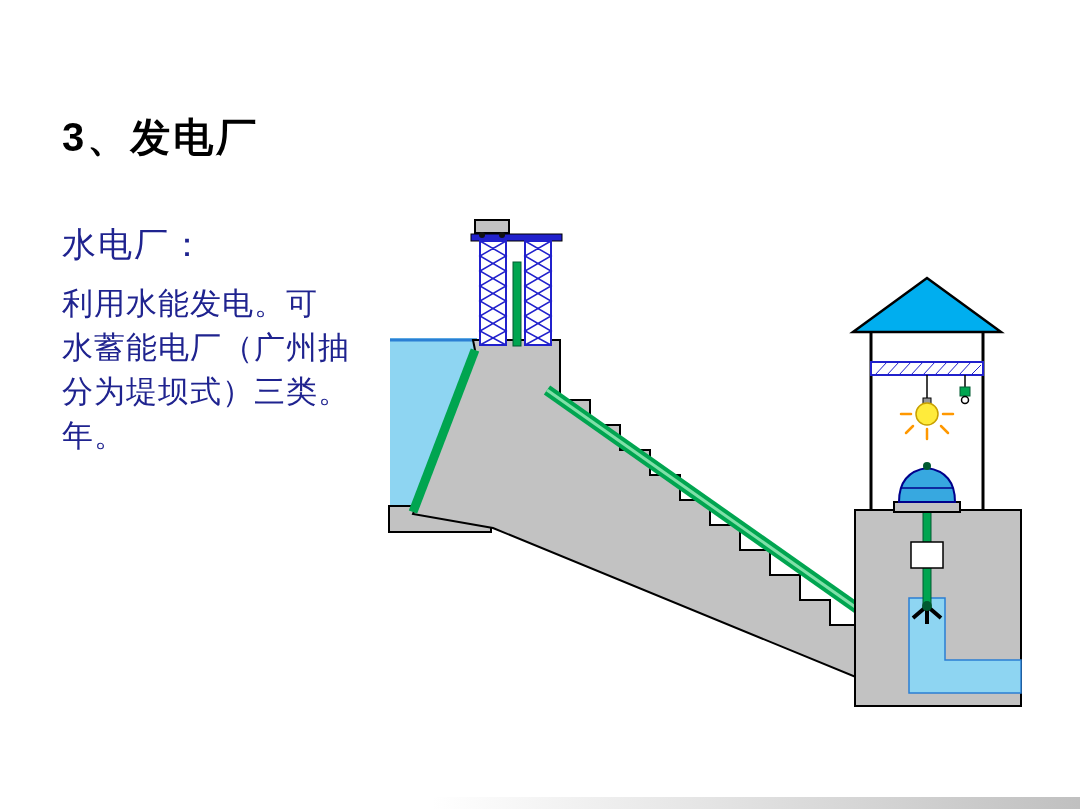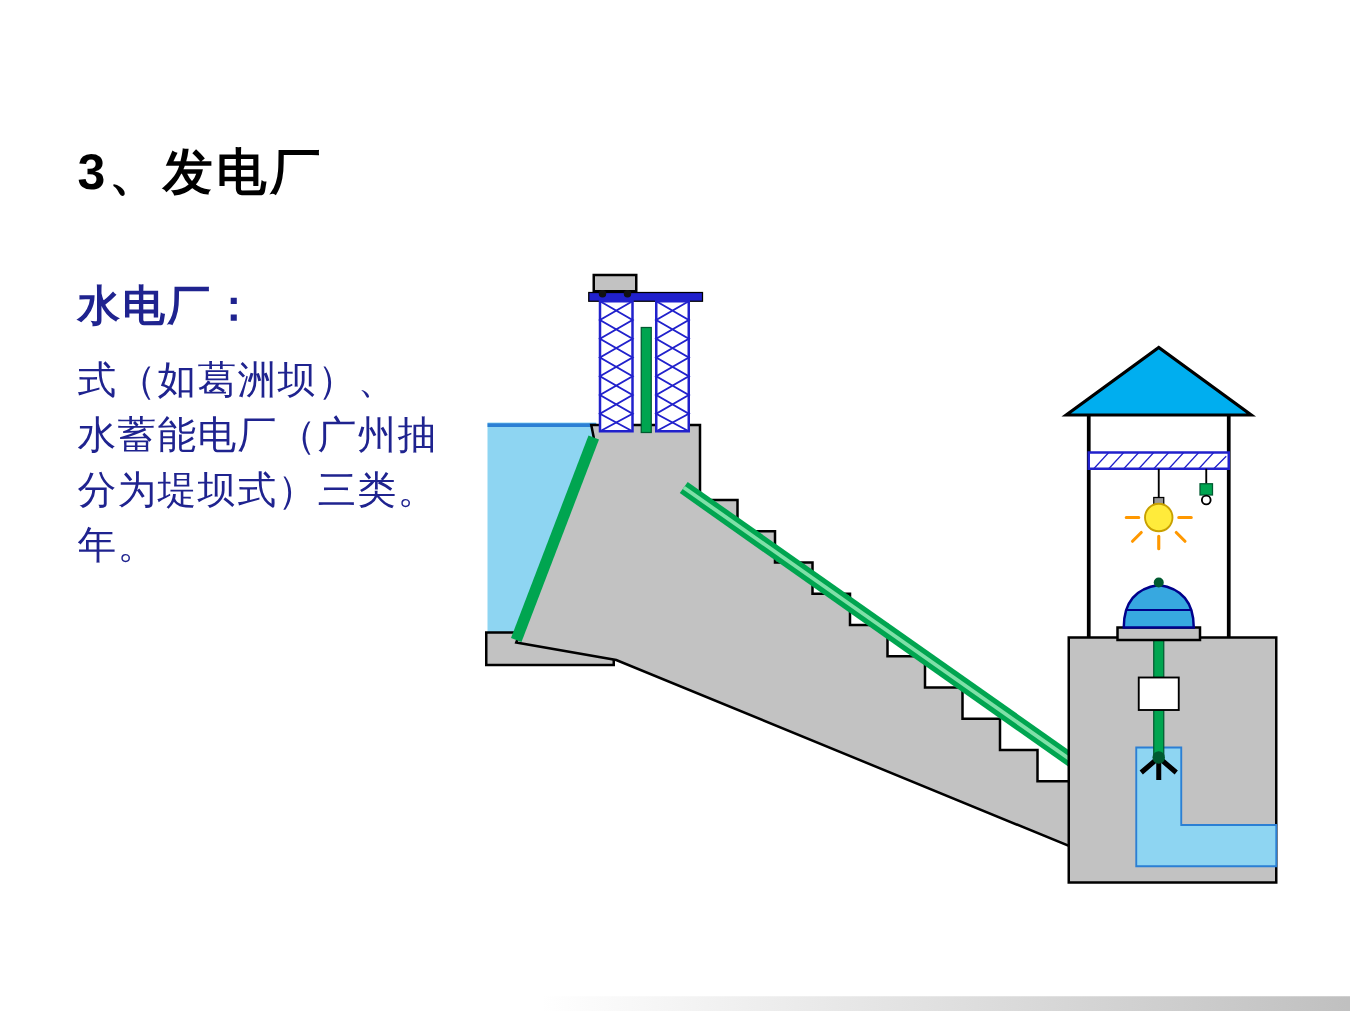--- a/index.html
+++ b/index.html
@@ -10,21 +10,21 @@
     overflow:hidden;
     font-family:"Liberation Sans", sans-serif;
   }
   .slide-title{
     position:absolute;left:62px;top:110px;
     font-size:40px;font-weight:bold;color:var(--title-text);
     letter-spacing:3px;white-space:nowrap;
   }
   .text-block{position:absolute;left:62px;top:222px;width:340px;}
   .section-heading{
-    font-size:34px;font-weight:bold;color:var(--body-text);
+    font-size:34px;font-weight:normal;color:var(--body-text);
     margin-bottom:14px;letter-spacing:2px;white-space:nowrap;
   }
   .body-line{
     font-size:31px;line-height:44px;color:var(--body-text);
     letter-spacing:1px;white-space:nowrap;
   }
   .page-number{
     position:absolute;bottom:24px;left:0;width:100%;
     text-align:center;font-size:24px;color:#111;
   }
@@ -52,21 +52,21 @@
 </style>
 </head>
 <body>
 
 <div class="slide">
 
   <div class="slide-title">3、发电厂</div>
 
   <div class="text-block">
     <div class="section-heading">水电厂：</div>
-    <div class="body-line">式（如葛洲坝）、</div>
+    <div class="body-line">利用水能发电。可</div>
     <div class="body-line">水蓄能电厂（广州抽</div>
     <div class="body-line">分为堤坝式）三类。</div>
     <div class="body-line">年。</div>
   </div>
 
   <svg class="diagram" width="660" height="500" viewBox="0 0 660 500">
 
     <polygon class="water-f" points="5,128 92,128 92,142 28,302 5,302"></polygon>
     <line class="water-edge" x1="5" y1="130" x2="92" y2="130" stroke-width="3"></line>
 

